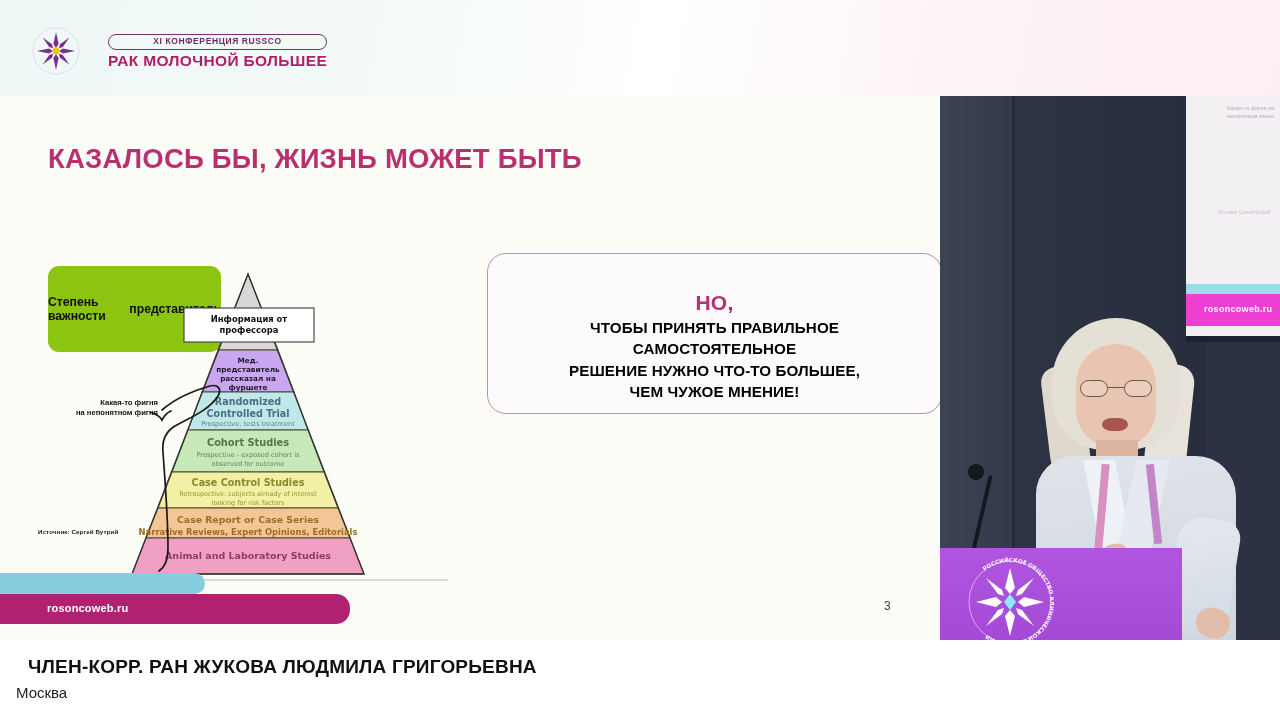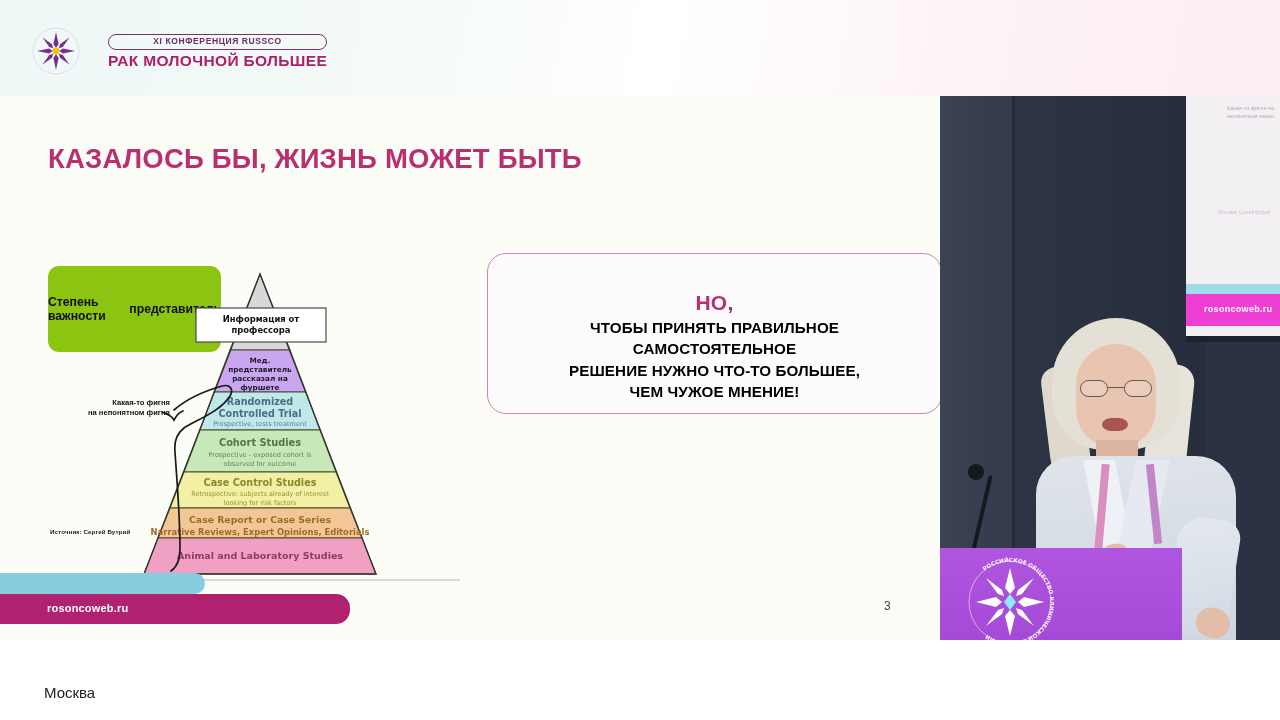--- a/index.html
+++ b/index.html
@@ -31,21 +31,21 @@
     letter-spacing:.2px; text-transform:uppercase; }
   .slide-title div { white-space:nowrap; }
 
   
   .green-box { position:absolute; left:48px; top:170px; width:173px; height:86px;
     background:#8cc412; border-radius:11px; display:flex; flex-direction:row;
     align-items:center; justify-content:center; gap:5px; }
   .green-box span { font-size:12.2px; font-weight:700; color:#111; line-height:1.15; }
 
   
-  .pyr { position:absolute; left:44px; top:160px; width:432px; height:385px; }
+  .pyr { position:absolute; left:32px; top:160px; width:432px; height:385px; }
   .pyr svg { display:block; width:432px; height:385px; }
   .pyr-cap { position:absolute; left:28px; top:142px; width:98px;
     font-size:7.6px; font-weight:700; color:#111; line-height:1.3; text-align:right; }
   .pyr-src { position:absolute; left:6px; top:272px; font-size:6.2px;
     font-weight:700; color:#222; letter-spacing:.1px; }
 
   
   .but-card { position:absolute; left:456px; top:157px; width:455px; height:161px;
     background:#fefbfd; border:1.6px solid #c78ab0; border-radius:19px;
     display:flex; flex-direction:column; align-items:center; justify-content:flex-end;
@@ -133,21 +133,21 @@
 
   
   .podium { position:absolute; left:0; top:452px; width:242px; height:92px;
     background:linear-gradient(180deg,#b055e0 0%,#a44ad6 100%); }
   .podium svg { position:absolute; left:22px; top:6px; width:96px; height:96px; }
 
   
   .caption { position:absolute; left:0; top:640px; width:1280px; height:80px; background:#fff; }
   .cap-name { position:absolute; left:28px; top:16px; font-size:19px; font-weight:700;
     color:#111; letter-spacing:.2px; }
-  .cap-city { position:absolute; left:44px; top:44px; font-size:15px;
+  .cap-city { position:absolute; left:16px; top:44px; font-size:15px;
     font-weight:400; color:#222; }
 </style>
 </head>
 <body>
 
 <div id="stage">
 
   <div class="header">
     <div class="logo-wrap">
       <div class="emblem">
@@ -314,16 +314,17 @@
         <path d="M48 40 L54 48 L48 56 L42 48 Z" fill="#8fe8f5"></path>
         <text font-family="DejaVu Sans, sans-serif" font-size="5.6" font-weight="bold" fill="#ffffff" opacity=".95">
           <textPath href="#rc" startOffset="14%">РОССИЙСКОЕ ОБЩЕСТВО КЛИНИЧЕСКОЙ ОНКОЛОГИИ</textPath>
         </text>
         <text x="48" y="92" text-anchor="middle" font-family="DejaVu Sans, sans-serif" font-size="7" font-weight="bold" fill="#ffffff">RUSSCO</text>
       </svg>
     </div>
   </div>
 
   <div class="caption">
+    <div class="cap-name">ЧЛЕН-КОРР. РАН ЖУКОВА ЛЮДМИЛА ГРИГОРЬЕВНА</div>
     <div class="cap-city">Москва</div>
   </div>
 
 </div>
 
 </body></html>

